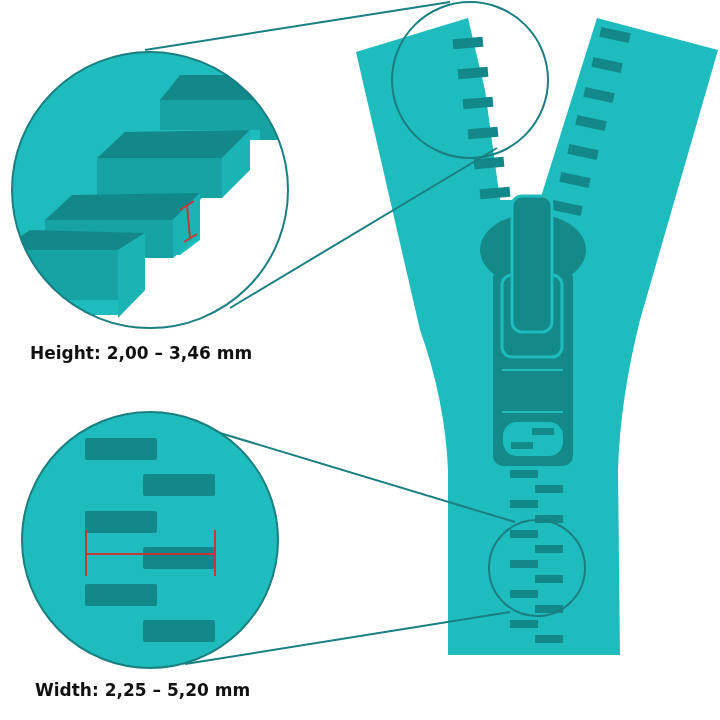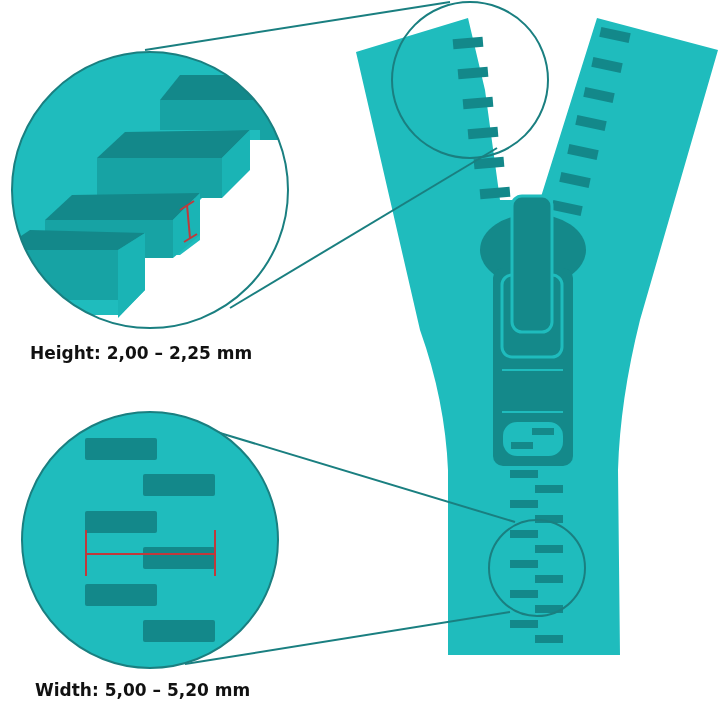--- a/index.html
+++ b/index.html
@@ -124,14 +124,14 @@
     </g>
 
     <g stroke="#c0393b" stroke-width="2">
       <line x1="86" y1="554" x2="215" y2="554"></line>
       <line x1="86" y1="530" x2="86" y2="576"></line>
       <line x1="215" y1="530" x2="215" y2="576"></line>
     </g>
   </g>
 </svg>
 
-<div class="label" id="height-label">Height: 2,00 – 2,25 mm</div>
-<div class="label" id="width-label">Width: 5,00 – 5,20 mm</div>
+<div class="label" id="height-label">Height: 2,00 – 3,46 mm</div>
+<div class="label" id="width-label">Width: 2,25 – 5,20 mm</div>
 
 </body></html>

